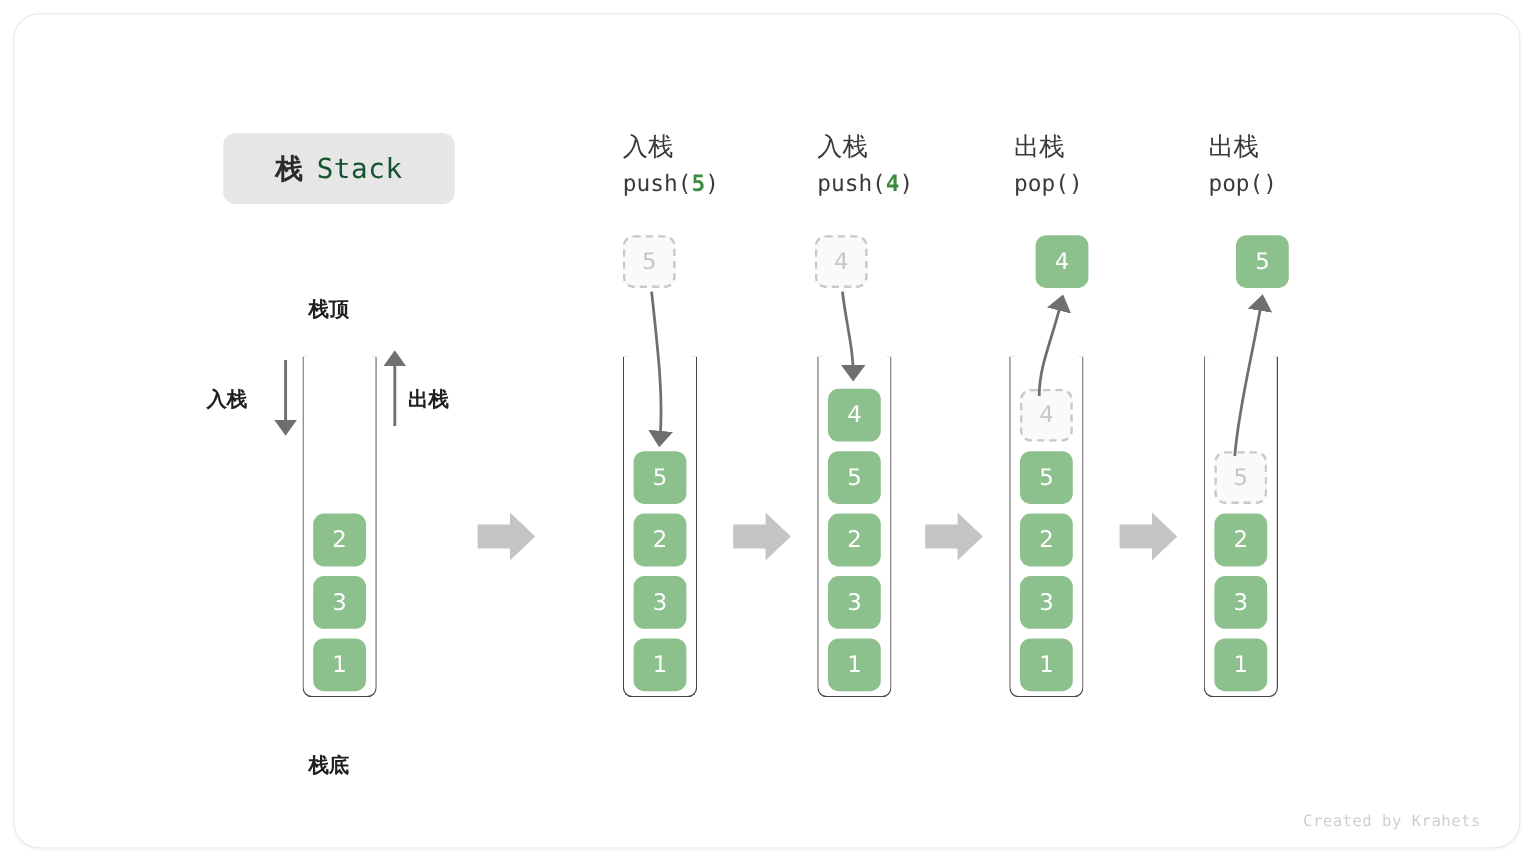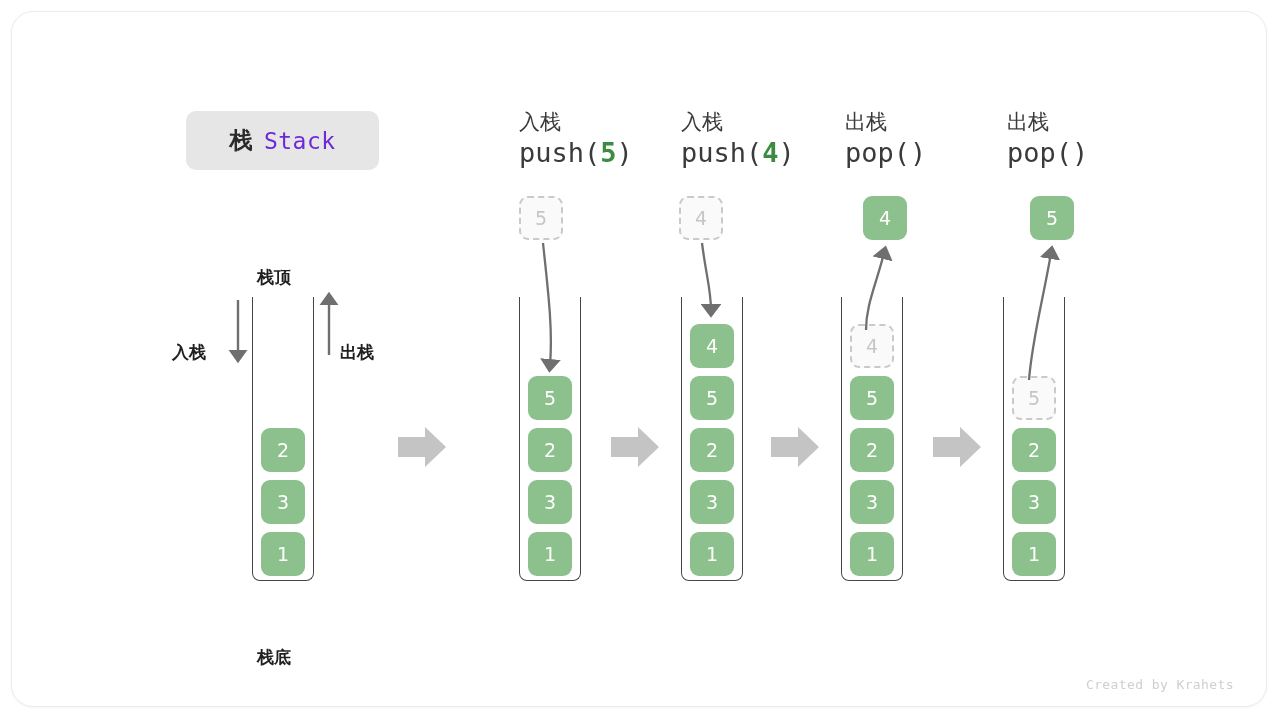--- a/index.html
+++ b/index.html
@@ -44,51 +44,50 @@
   .title-badge .t-cn {
     font-family: "DejaVu Sans", sans-serif;
     font-size: 23px;
     font-weight: bold;
     color: #2b2b2b;
     letter-spacing: 0.5px;
   }
   .title-badge .t-en {
     font-family: "DejaVu Sans Mono", monospace;
     font-size: 23px;
-    color: #6d28d9;
+    color: #14532d;
     margin-left: 11px;
     letter-spacing: 0.5px;
   }
 
   
   .label-cn {
     position: absolute;
     font-family: "DejaVu Sans", sans-serif;
     font-size: 17px;
     font-weight: bold;
     color: #1f1f1f;
     white-space: nowrap;
-    margin-top: 20px;
   }
   .op-label {
     position: absolute;
     text-align: left;
     white-space: nowrap;
   }
   .op-label .op-cn {
     display: block;
     font-family: "DejaVu Sans", sans-serif;
     font-size: 21px;
     color: #3a3a3a;
     line-height: 30px;
   }
   .op-label .op-code {
     display: block;
     font-family: "DejaVu Sans Mono", monospace;
-    font-size: 27px;
+    font-size: 19px;
     color: #3a3a3a;
     line-height: 32px;
   }
   .op-label .op-code .arg {
     color: #3d8b40;
     font-weight: bold;
   }
 
   
   .stack {

